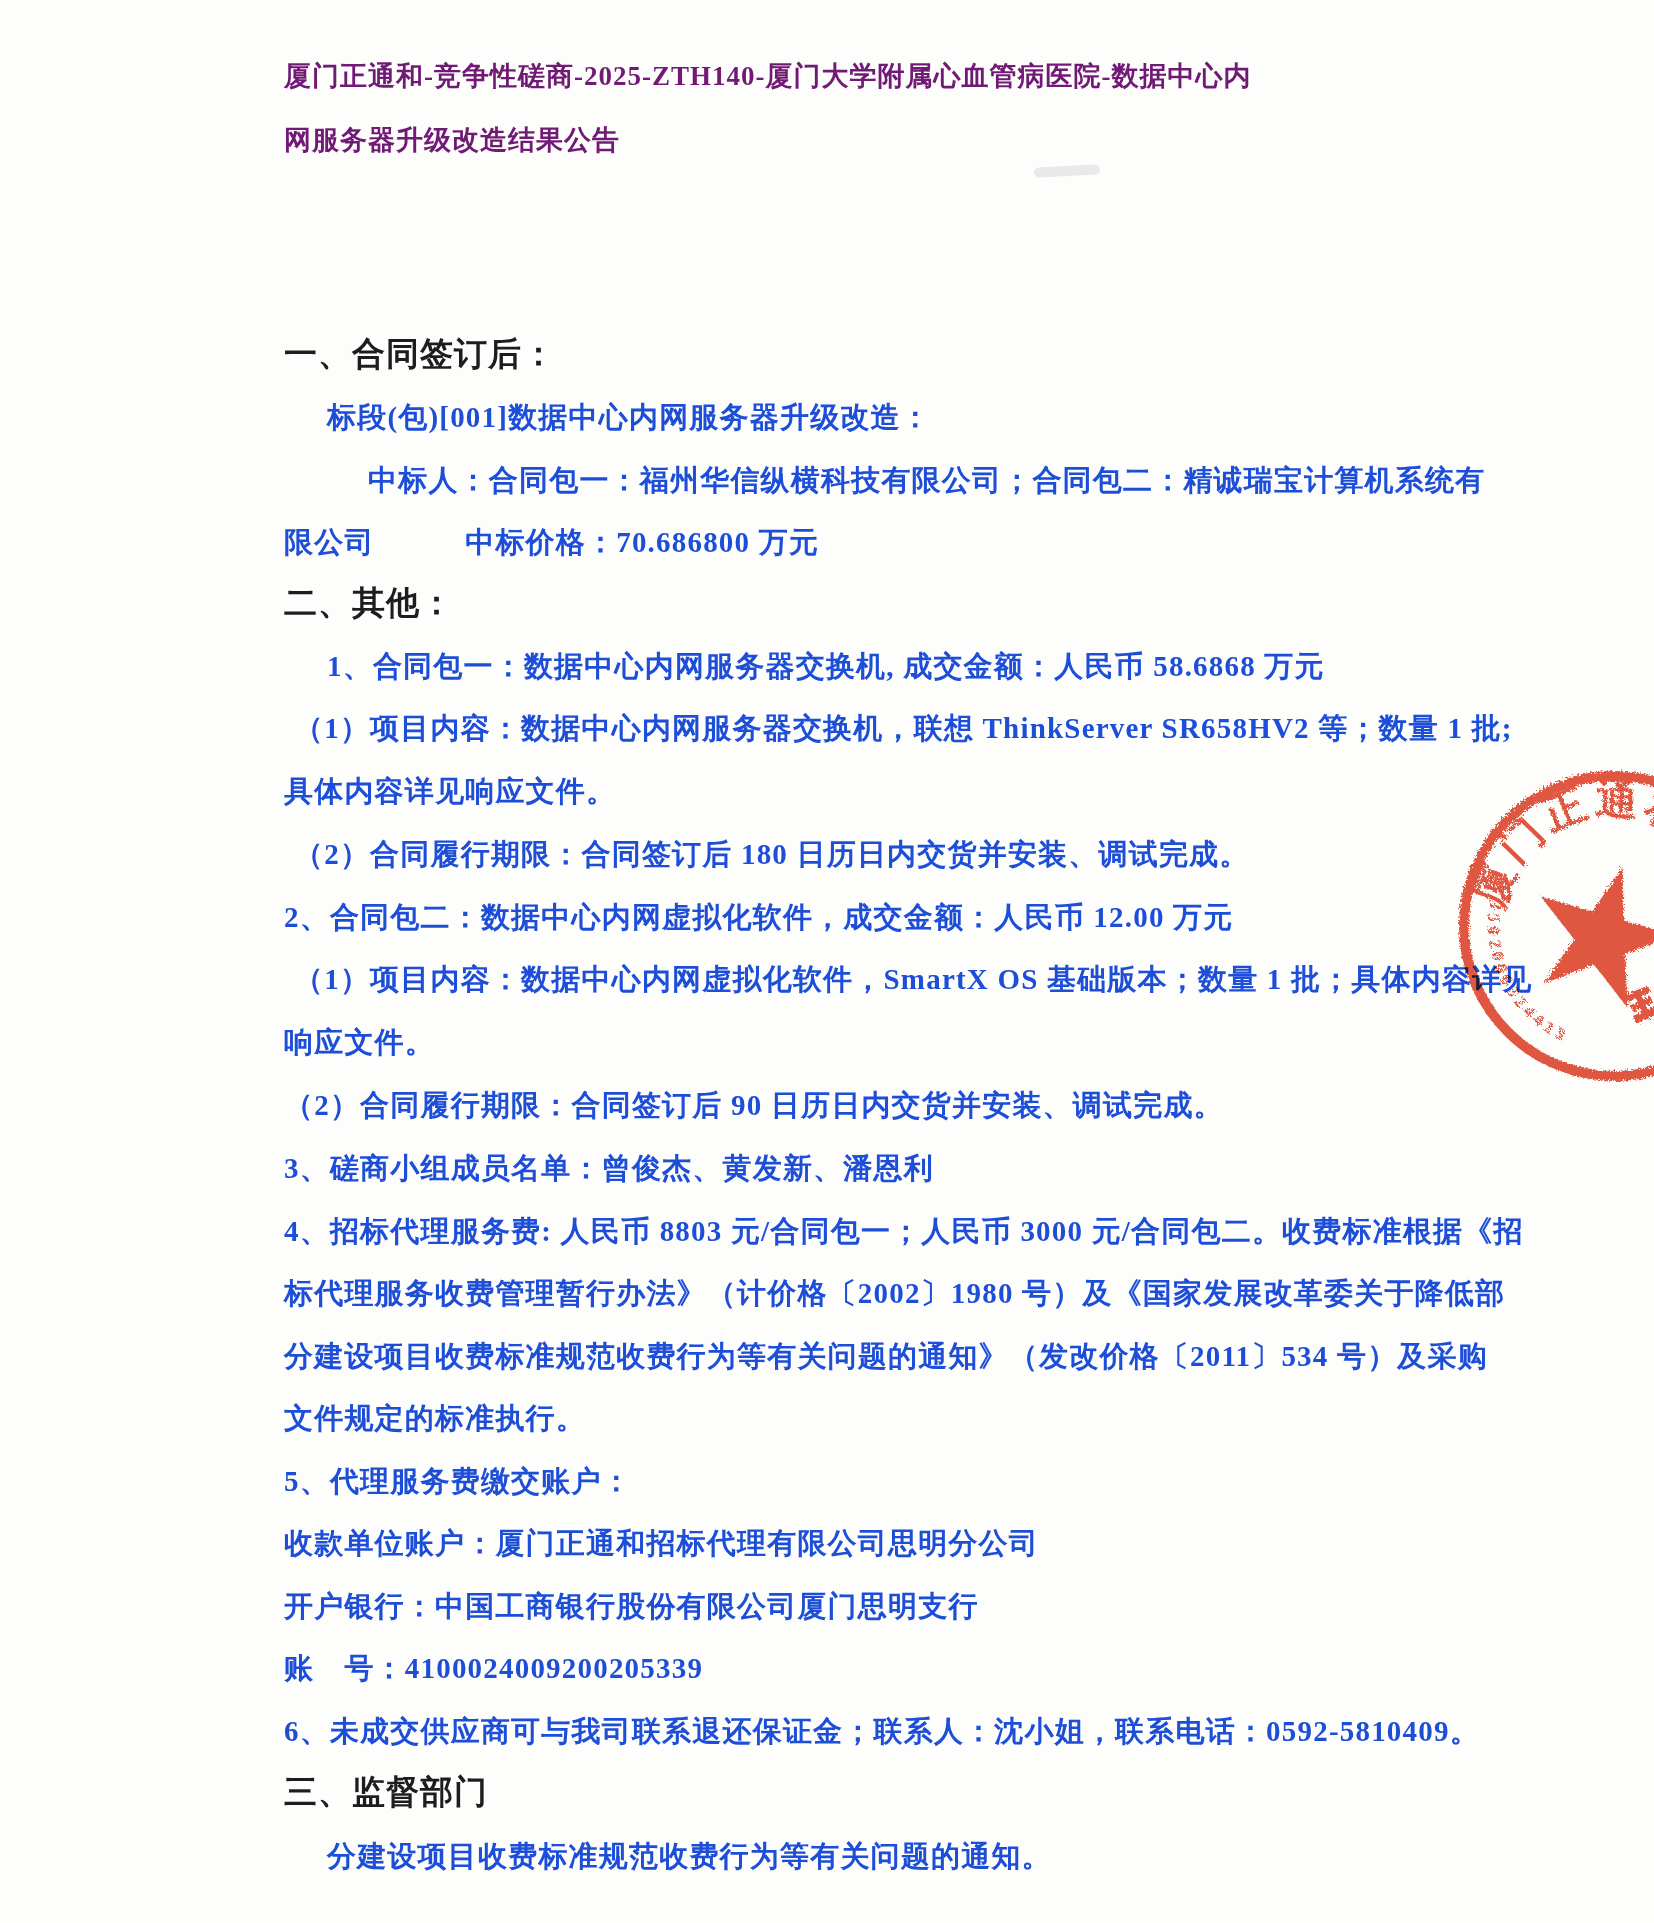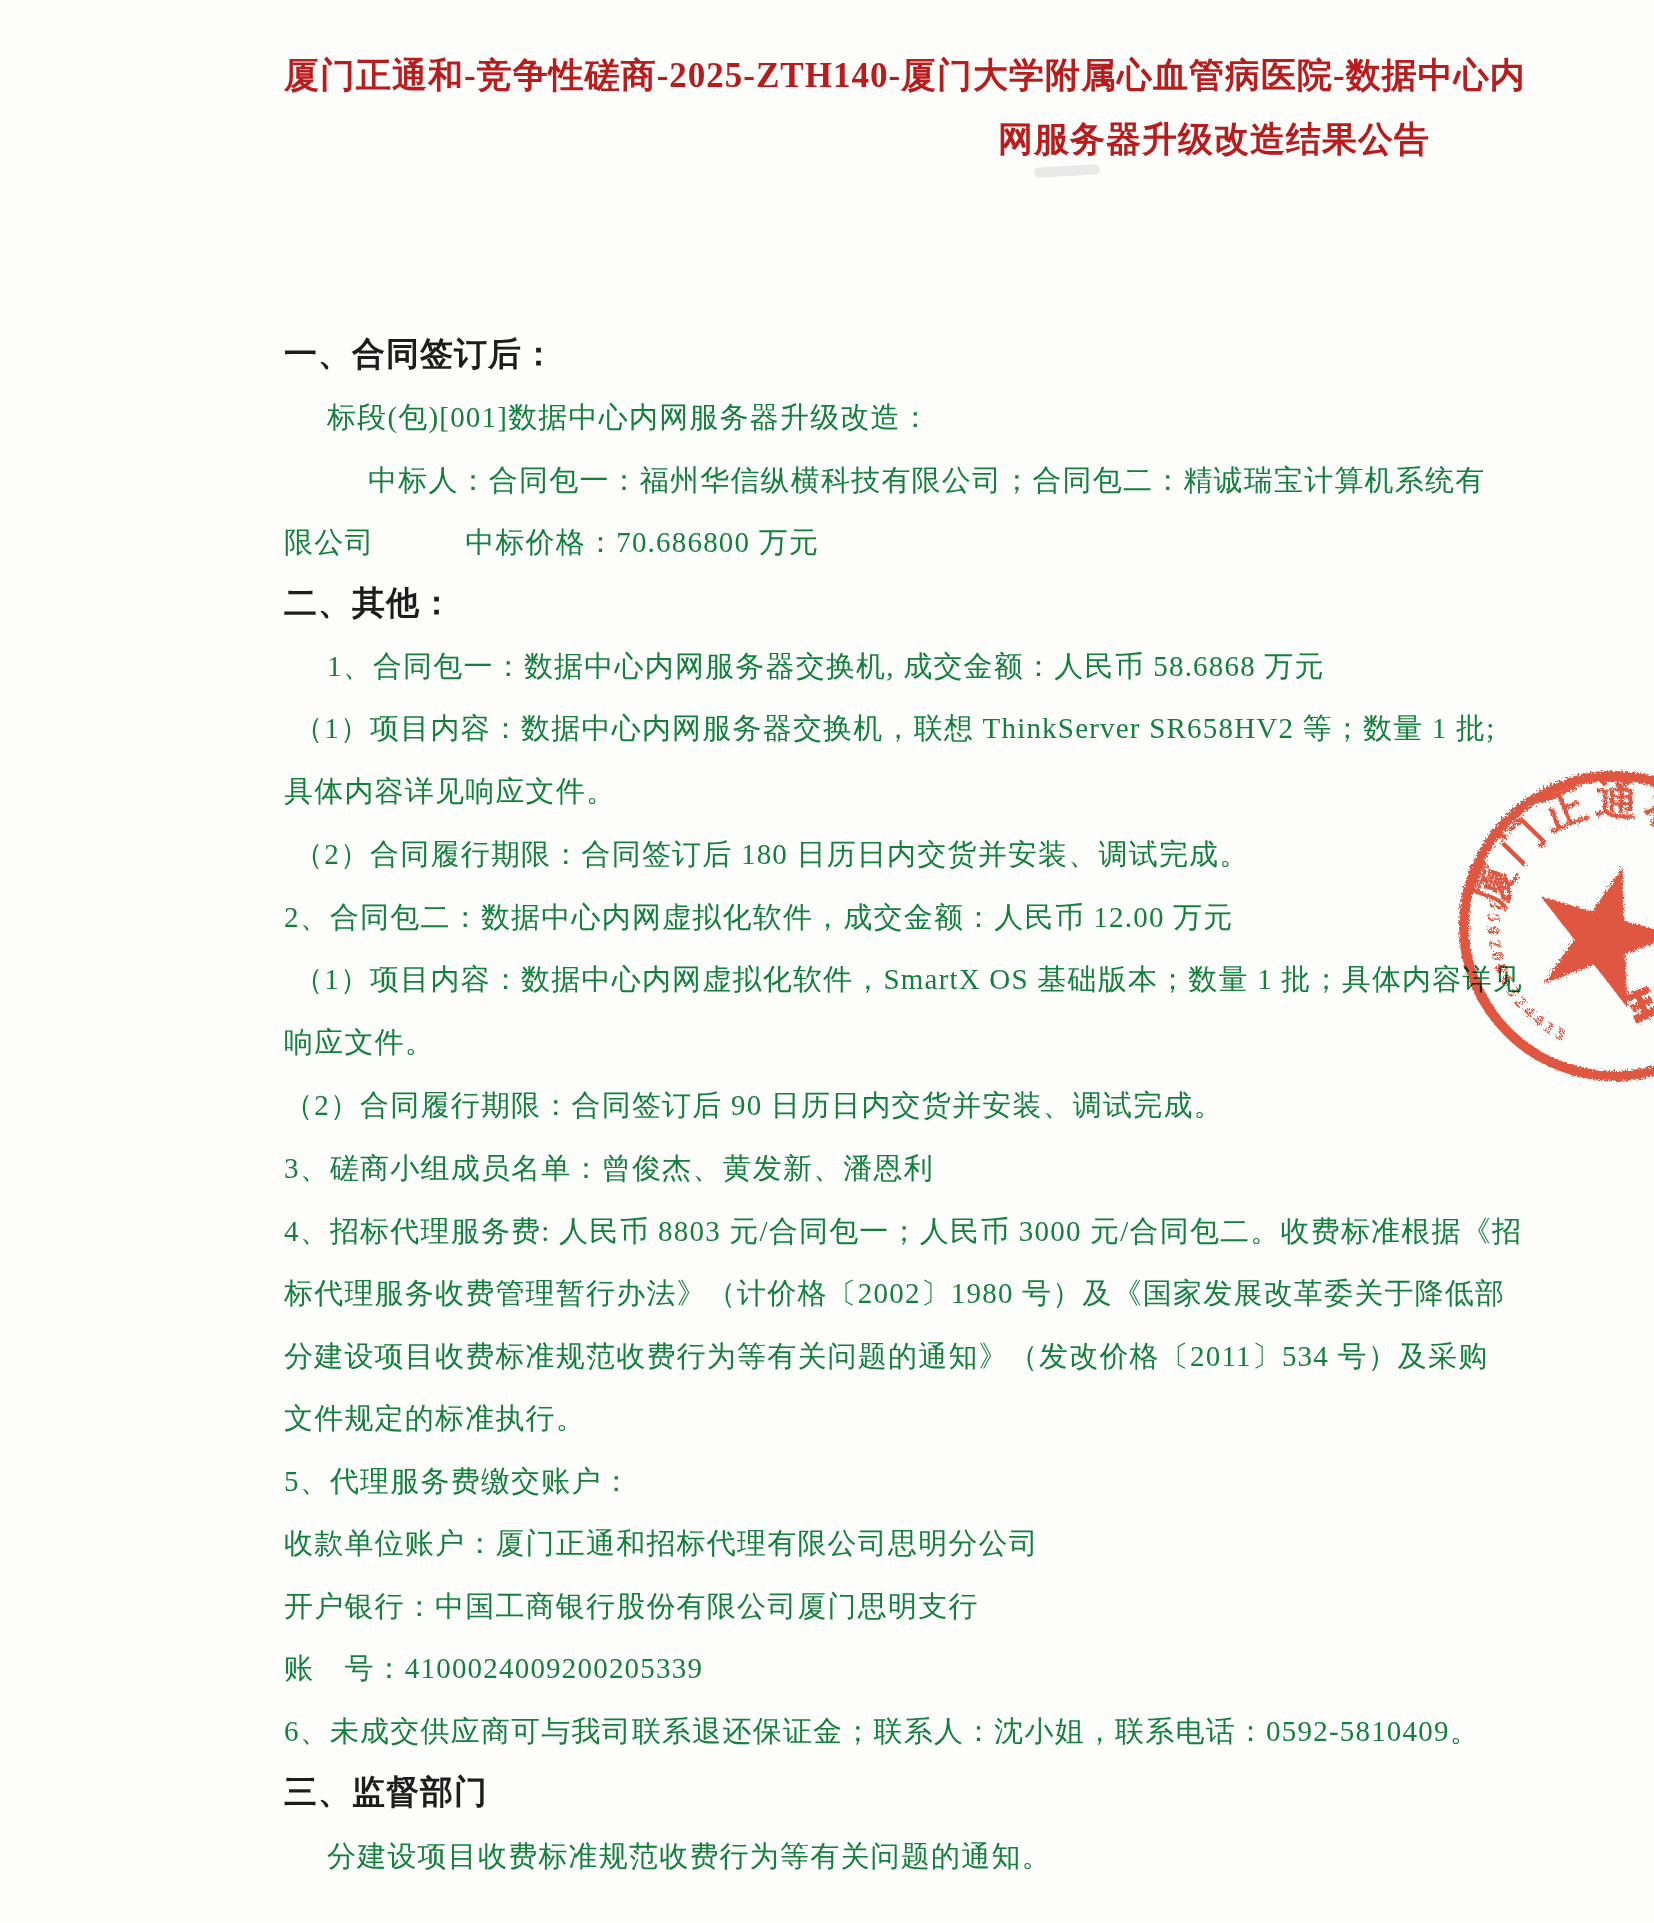--- a/index.html
+++ b/index.html
@@ -7,33 +7,33 @@
     position:relative;
     width:1654px;height:1923px;
     margin:0 auto;
     background:#fdfdfc;
     overflow:hidden;
     font-family:"Liberation Serif","DejaVu Serif",serif;
     color:#222;
   }
   .tline{
     position:absolute;left:284px;width:1146px;
-    text-align:right;white-space:nowrap;
-    font-size:35px;line-height:48px;font-weight:600;
-    letter-spacing:1px;color:#b91c1c;
+    text-align:left;white-space:nowrap;
+    font-size:27px;line-height:48px;font-weight:600;
+    letter-spacing:1px;color:#701a75;
   }
   .hline{
     position:absolute;left:284px;white-space:nowrap;
     font-size:33px;line-height:44px;font-weight:700;
     letter-spacing:1px;color:#1d1d1d;
   }
   .bline{
     position:absolute;white-space:nowrap;
-    font-size:29px;line-height:42px;font-weight:400;
-    letter-spacing:1.2px;color:#15803d;
+    font-size:29px;line-height:42px;font-weight:700;
+    letter-spacing:1.2px;color:#1d4ed8;
   }
   .artifact{
     position:absolute;left:1034px;top:166px;width:66px;height:10px;
     background:#e9e9e9;border-radius:5px;transform:rotate(-3deg);
   }
   .stamp{
     position:absolute;left:1374px;top:686px;width:480px;height:480px;
     opacity:.92;mix-blend-mode:multiply;
   }
   .seal-text{

